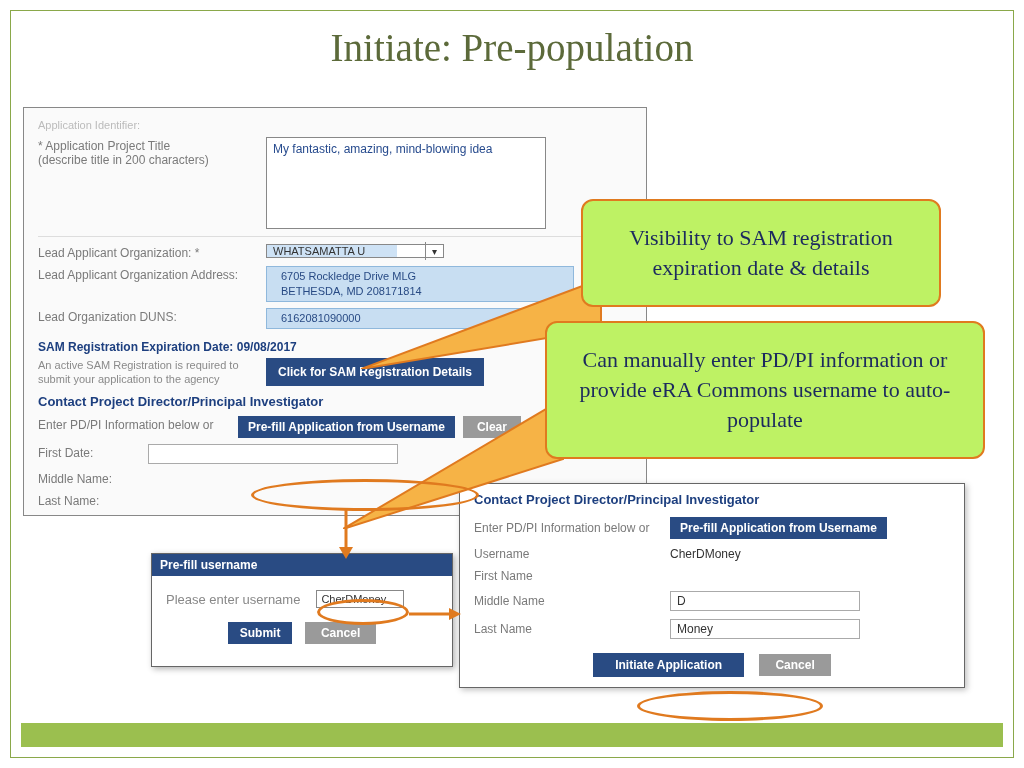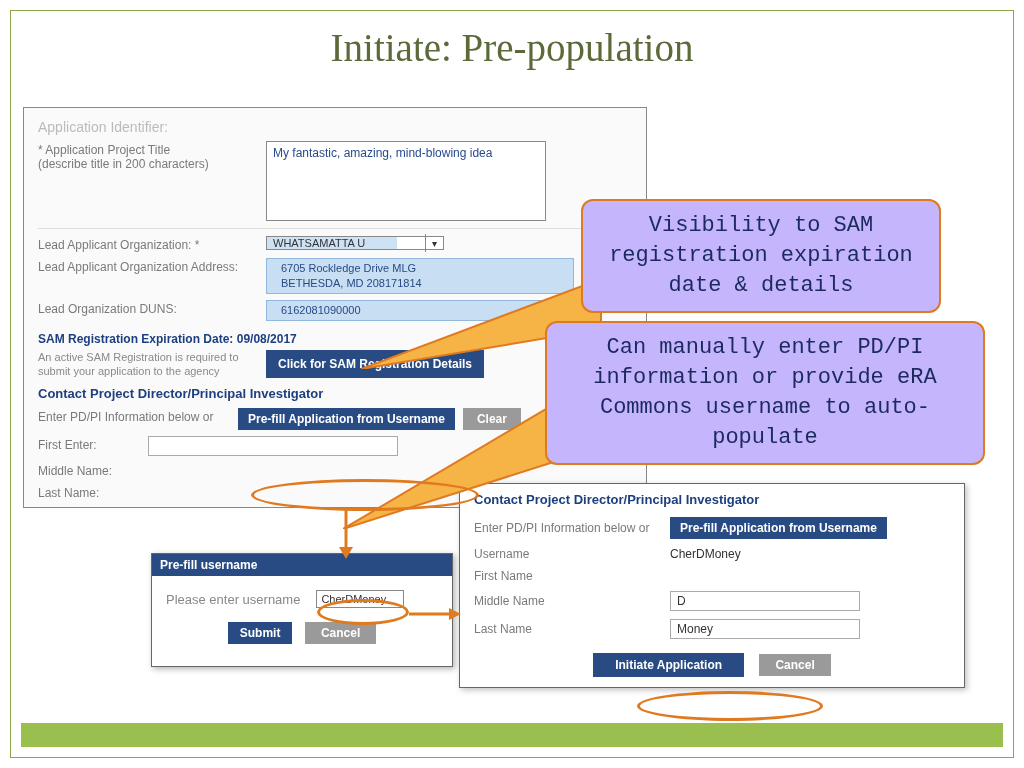--- a/index.html
+++ b/index.html
@@ -2,21 +2,21 @@
 <html><head>
 <meta charset="utf-8">
 <style>
   * { box-sizing: border-box; margin: 0; padding: 0; }
   body { width: 1024px; height: 768px; font-family: "Segoe UI", Tahoma, sans-serif; background: #fff; position: relative; overflow: hidden; }
   .slide { position: absolute; inset: 10px; border: 1px solid #8aa84a; background: #fff; }
   .title { font-family: Georgia, "Times New Roman", serif; font-size: 39px; color: #5c6a3a; text-align: center; padding: 14px 0 10px; font-weight: normal; }
   .panel { position: absolute; left: 12px; top: 96px; width: 624px; border: 1px solid #888; background: #fafafa; padding: 6px 14px 4px; font-size: 12px; color: #6b6b6b; }
   .panel .row { display: flex; align-items: flex-start; padding: 3px 0; }
   .panel .label { width: 228px; color: #7a7a7a; font-size: 12px; padding-top: 2px; }
-  .panel textarea { width: 280px; height: 80px; border: 1px solid #888; background: #fff; padding: 4px 6px; font-family: inherit; font-size: 12px; color: #274b8e; resize: none; }
+  .panel textarea { width: 280px; height: 92px; border: 1px solid #888; background: #fff; padding: 4px 6px; font-family: inherit; font-size: 12px; color: #274b8e; resize: none; }
   .panel .select { width: 178px; height: 14px; border: 1px solid #888; background: #fff; display: inline-flex; align-items: center; justify-content: space-between; padding: 0 0 0 6px; font-size: 11px; color: #333; box-shadow: inset 130px 0 0 rgba(173,207,238,0.6); }
   .panel .select .chev { width: 18px; height: 18px; border-left: 1px solid #888; display: flex; align-items: center; justify-content: center; font-size: 10px; color: #333; }
   .panel .readonly { background: rgba(173,207,238,0.65); border: 1px solid #8fb8dc; padding: 2px 14px; font-size: 11px; color: #284a84; width: 308px; line-height: 15px; }
   .panel .sam-line { color: #1d3f7f; font-weight: bold; padding: 8px 0 4px; }
   .panel .sam-note { display: flex; }
   .panel .sam-note .txt { width: 228px; font-size: 11px; color: #8a8a8a; line-height: 14px; }
   .btn-navy { background: #294b83; color: #fff; font-size: 12px; font-weight: bold; border: none; padding: 4px 12px; cursor: pointer; }
   .btn-grey { background: #9a9a9a; color: #fff; font-size: 12px; font-weight: bold; border: none; padding: 4px 16px; cursor: pointer; }
   .panel .section-h { color: #1d3f7f; font-weight: bold; font-size: 13px; padding: 8px 0 4px; }
   .panel .input { border: 1px solid #aaa; height: 20px; width: 250px; background: #fff; }
@@ -30,39 +30,39 @@
 
   .panel2 { position: absolute; left: 448px; top: 472px; width: 506px; border: 1px solid #666; background: #fff; box-shadow: 2px 2px 6px rgba(0,0,0,0.25); padding: 6px 14px 10px; font-size: 12px; }
   .panel2 .section-h { color: #1d3f7f; font-weight: bold; font-size: 13px; padding: 2px 0 6px; }
   .panel2 .row { display: flex; align-items: center; padding: 4px 0; }
   .panel2 .label { width: 196px; color: #7a7a7a; font-size: 12px; }
   .panel2 .input { border: 1px solid #aaa; height: 20px; width: 190px; background: #fff; font-size: 12px; padding: 0 6px; color: #333; display: flex; align-items: center; }
   .panel2 .val { font-size: 12px; color: #333; }
   .panel2 .btns { text-align: center; padding: 10px 0 0; }
   .panel2 .btns button { margin: 0 6px; }
 
-  .callout { position: absolute; background: #c4b5fd; border: 2px solid #e07a1f; border-radius: 12px; padding: 10px 18px; color: #1c2a5e; font-family: Liberation Mono, monospace; font-size: 22px; text-align: center; line-height: 30px; }
+  .callout { position: absolute; background: #bef264; border: 2px solid #e07a1f; border-radius: 12px; padding: 22px 18px; color: #1c2a5e; font-family: Liberation Serif, serif; font-size: 22px; text-align: center; line-height: 30px; }
   .callout1 { left: 570px; top: 188px; width: 360px; }
   .callout2 { left: 534px; top: 310px; width: 440px; }
   .tail { position: absolute; }
 
   .circle { position: absolute; border: 3px solid #e07a1f; border-radius: 50%; background: transparent; pointer-events: none; }
 
   .greenbar { position: absolute; left: 10px; bottom: 10px; right: 10px; height: 24px; background: #9bbf4f; }
 </style>
 </head>
 <body>
 
 <div class="slide">
   <h1 class="title">Initiate: Pre-population</h1>
   <div class="greenbar"></div>
 
   <div class="panel">
     <div class="row">
-      <div class="label" style="color:#bbb;font-size:14px;">Application Identifier:</div>
+      <div class="label" style="color:#bbb;font-size:11px;">Application Identifier:</div>
     </div>
     <div class="row">
       <div class="label" style="white-space:pre-line;">* Application Project Title
   (describe title in 200 characters)</div>
       <textarea style="">My fantastic, amazing, mind-blowing idea</textarea>
     </div>
     <div style="height:1px;background:#ddd;margin:4px 0;"></div>
     <div class="row">
       <div class="label">Lead Applicant Organization: *</div>
       <div class="select">
@@ -87,21 +87,21 @@
       <div class="txt">An active SAM Registration is required to submit your application to the agency</div>
       <button class="btn-navy">Click for SAM Registration Details</button>
     </div>
     <div class="section-h">Contact Project Director/Principal Investigator</div>
     <div class="row">
       <div class="label" style="width:200px;">Enter PD/PI Information below or</div>
       <button class="btn-navy" style="padding:4px 10px;">Pre-fill Application from Username</button>
       <button class="btn-grey" style="margin-left:8px;padding:4px 14px;">Clear</button>
     </div>
     <div class="row">
-      <div class="label" style="width:110px;">First Enter:</div>
+      <div class="label" style="width:110px;">First Date:</div>
       <div class="input"></div>
     </div>
     <div class="row">
       <div class="label" style="width:110px;">Middle Name:</div>
     </div>
     <div class="row">
       <div class="label" style="width:110px;">Last Name:</div>
     </div>
   </div>
 

